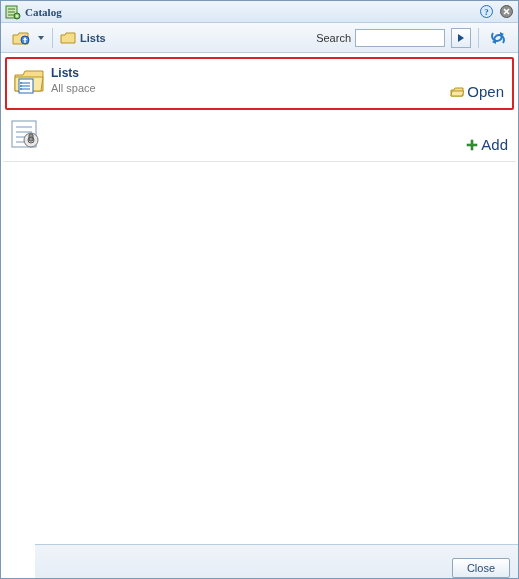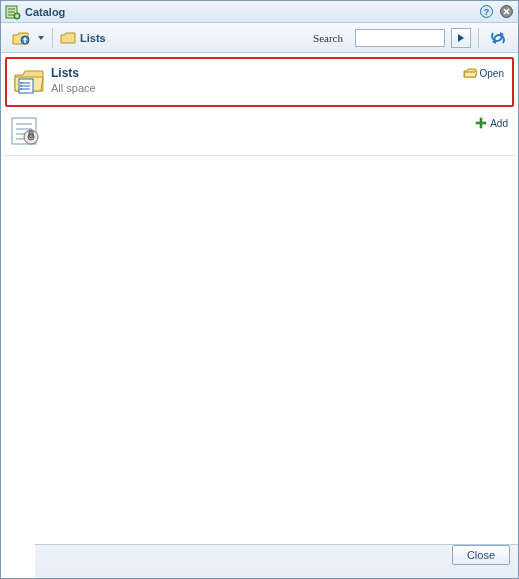--- a/index.html
+++ b/index.html
@@ -18,39 +18,40 @@
     display: flex;
     flex-direction: column;
   }
   .titlebar {
     height: 22px;
     background: linear-gradient(#eef4fb, #dbe8f5);
     border-bottom: 1px solid #b8cde2;
     display: flex;
     align-items: center;
     padding: 0 4px;
+    font-family: Liberation Serif, serif;
   }
   .titlebar .title-icon { width: 16px; height: 16px; margin-right: 4px; }
   .titlebar .title-text { font-weight: bold; color: #2a4c73; flex: 1; font-size: 11px; }
   .titlebar .header-btn { width: 16px; height: 16px; margin-left: 4px; display:flex; align-items:center; justify-content:center; cursor:pointer; }
   .toolbar {
     height: 30px;
     background: linear-gradient(#f6f9fc, #e5edf6);
     border-bottom: 1px solid #b8cde2;
     display: flex;
     align-items: center;
     padding: 0 8px;
     gap: 4px;
   }
   .tool-btn { height: 22px; display:flex; align-items:center; padding: 0 3px; cursor:pointer; }
   .tool-sep { width:1px; height: 20px; background:#b8cde2; margin: 0 3px; }
   .breadcrumb { display:flex; align-items:center; gap:4px; }
   .breadcrumb .bc-label { color: #2a4c73; font-weight: bold; }
   .toolbar-spacer { flex:1; }
-  .search-label { color:#333; margin-right:8px;font-family:Liberation Serif, serif; }
+  .search-label { color:#333; margin-right:0; }
   .search-input {
     width: 90px; height: 18px;
     border: 1px solid #9ab2c9;
     padding: 0 3px; font-size:11px;
   }
   .go-btn {
     width: 20px; height: 20px;
     border: 1px solid #9ab2c9;
     background: linear-gradient(#fff,#e5edf6);
     display:flex; align-items:center; justify-content:center;
@@ -73,30 +74,31 @@
     border: 2px solid #d62424;
     border-radius: 2px;
     margin: 2px;
   }
   .row .row-icon { width: 32px; height: 32px; flex-shrink:0; }
   .row .row-text { flex:1; }
   .row .row-title { color: #1b4479; font-weight: bold; font-size: 12px; line-height:16px; }
   .row .row-desc { color: #7e7e7e; font-size: 11px; line-height:14px; }
   .row .row-action {
     display:flex; align-items:center; gap:3px;
-    color:#1b4479; font-size:10px; cursor:pointer;
+    color:#1b4479; font-size:15px; cursor:pointer;
     align-self:flex-start;
     padding-top:2px;
+    margin-top:16px;
   }
   .footer {
     height: 34px;
     background: linear-gradient(#f0f4f9, #e5edf6);
     border-top: 1px solid #b8cde2;
     display:flex;
-    align-items:flex-start;
+    align-items:flex-end;
     justify-content:flex-end;
     padding: 0 8px;
     margin-left: 34px;
   }
   .close-btn {
     border: 1px solid #8fa8c0;
     background: linear-gradient(#ffffff,#e5edf6);
     padding: 3px 14px;
     font-size: 11px;
     cursor:pointer;

